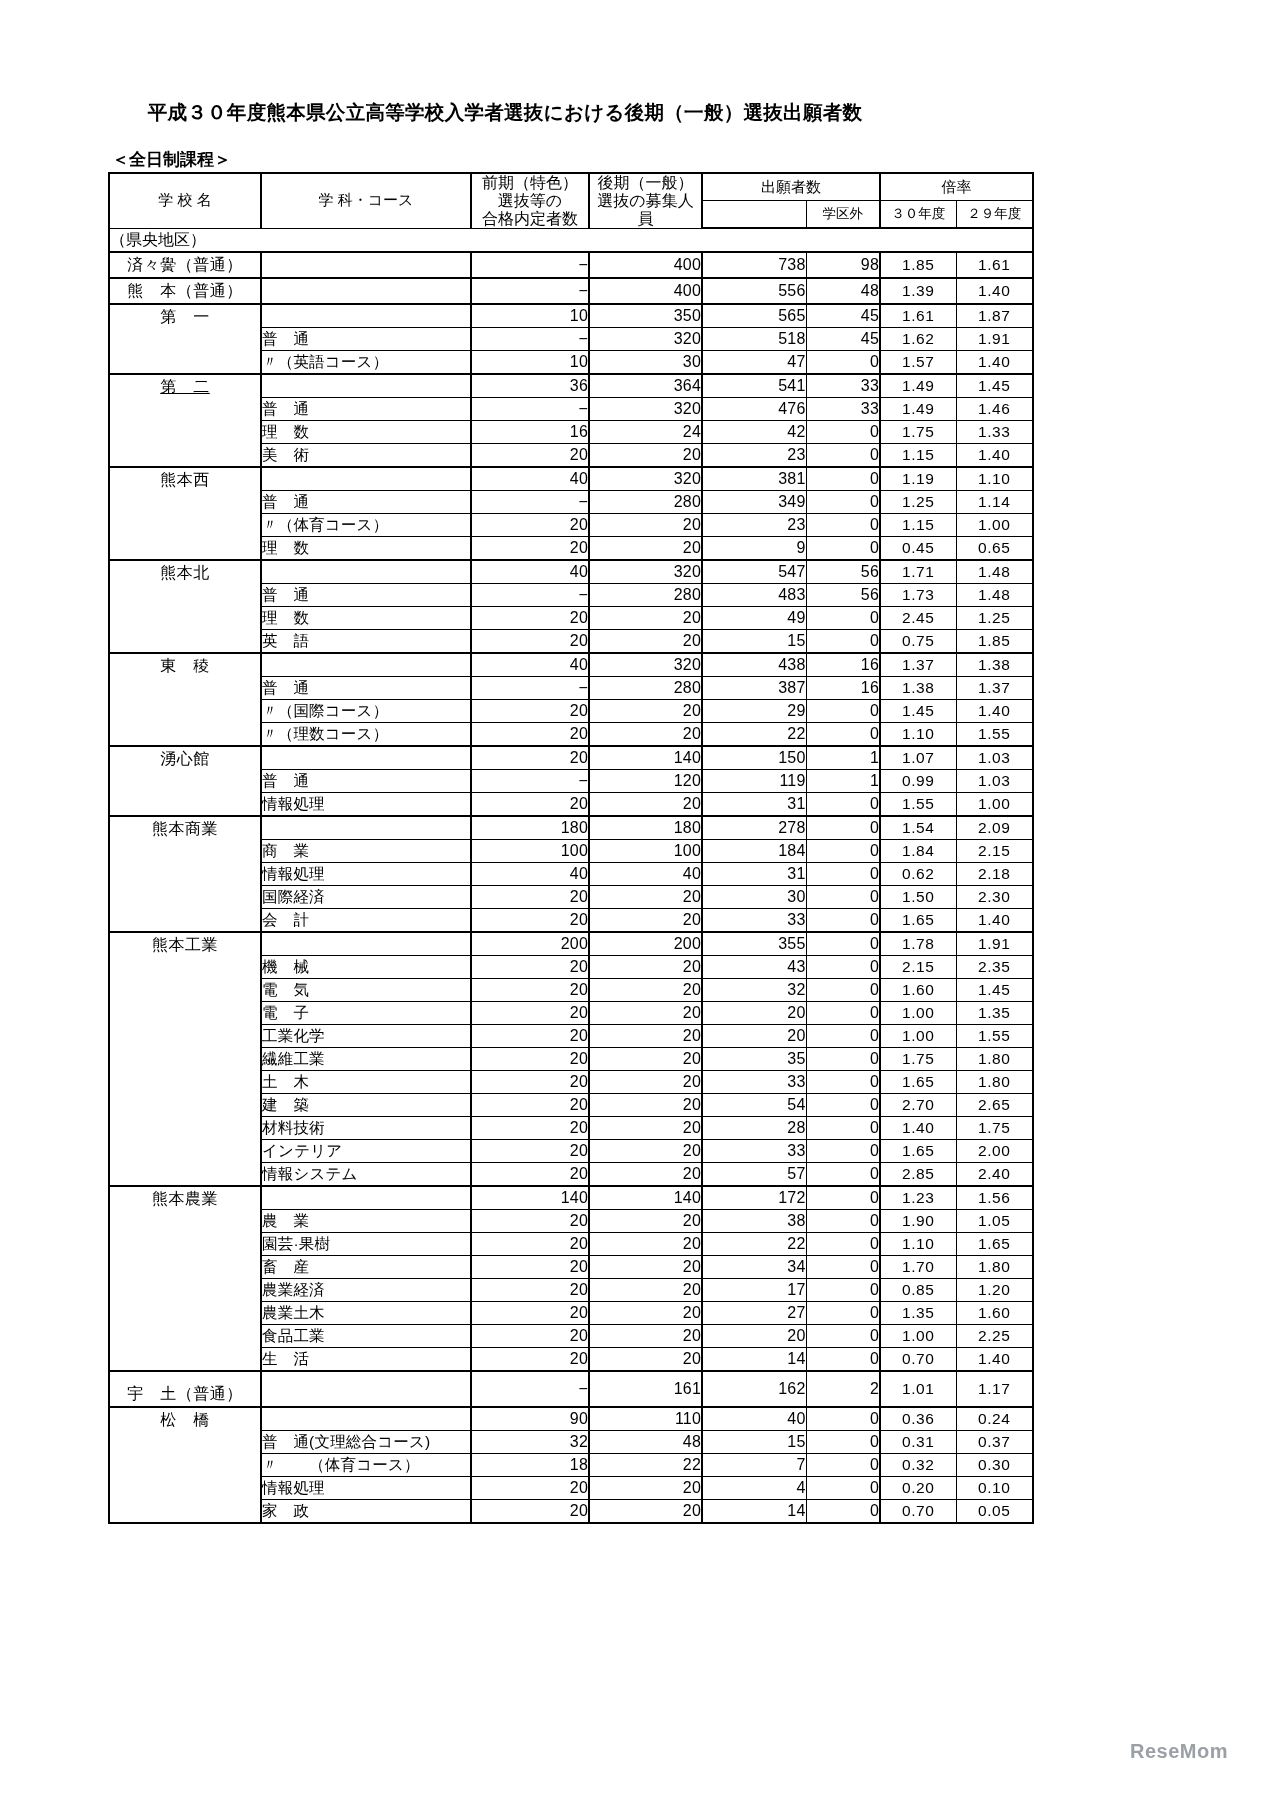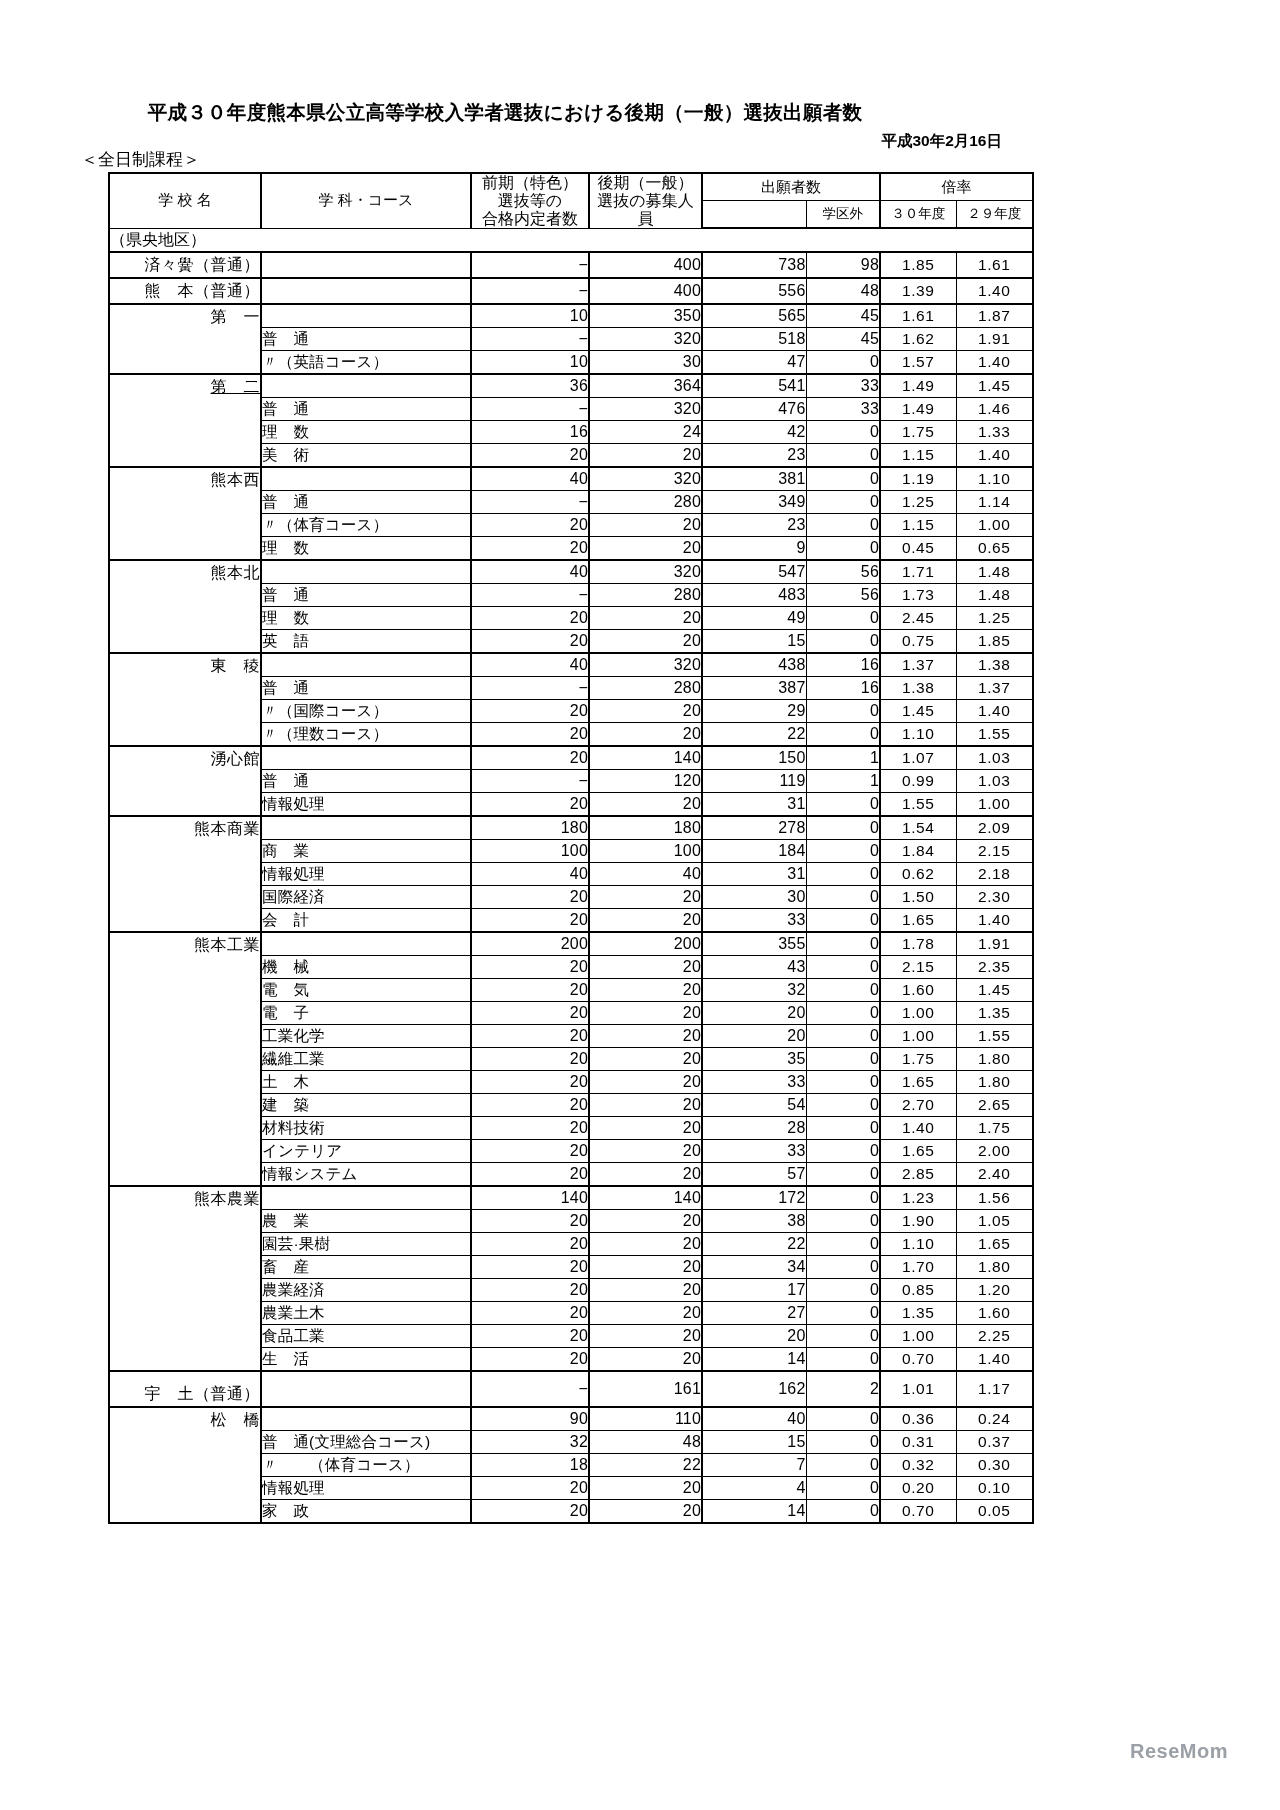--- a/index.html
+++ b/index.html
@@ -36,24 +36,24 @@
     position: absolute;
     top: 131px;
     left: 0;
     width: 1002px;
     text-align: right;
     font-size: 15.5px;
     font-weight: bold;
   }
   .course-label {
     position: absolute;
-    left: 81px;
+    left: 112px;
     top: 148px;
     font-size: 17px;
-    font-weight: normal;
+    font-weight: bold;
   }
   table.main {
     position: absolute;
     left: 88px;
     top: 172px;
     width: 920px;
     border-collapse: collapse;
     table-layout: fixed;
     font-size: 14px;
     margin-left: 20px;
@@ -92,21 +92,21 @@
   .c-kouki    { width: 113px; }
   .c-appl     { width: 104px; }
   .c-out      { width: 74px; }
   .c-r30      { width: 76px; }
   .c-r29      { width: 77px; }
 
   td.school {
     padding-left: 7px;
     font-size: 16px;
     letter-spacing: 0.5px;
-    text-align: right;
+    text-align: center;
     white-space: nowrap;
   }
   td.dept {
     padding-left: 7px;
     font-size: 15.5px;
     text-align: left;
     white-space: nowrap;
     letter-spacing: 0.2px;
   }
   td.num {
@@ -136,21 +136,20 @@
     color: #9aa0a6;
     letter-spacing: 0.5px;
   }
 </style>
 </head>
 <body>
 
 <div class="page">
 
   <div class="doc-title">平成３０年度熊本県公立高等学校入学者選抜における後期（一般）選抜出願者数</div>
-  <div class="doc-date">平成30年2月16日</div>
   <div class="course-label">＜全日制課程＞</div>
 
   <table class="main">
     <colgroup>
       <col class="c-school">
         <col class="c-dept">
         <col class="c-zenki">
         <col class="c-kouki">
       <col class="c-appl">
         <col class="c-out">

